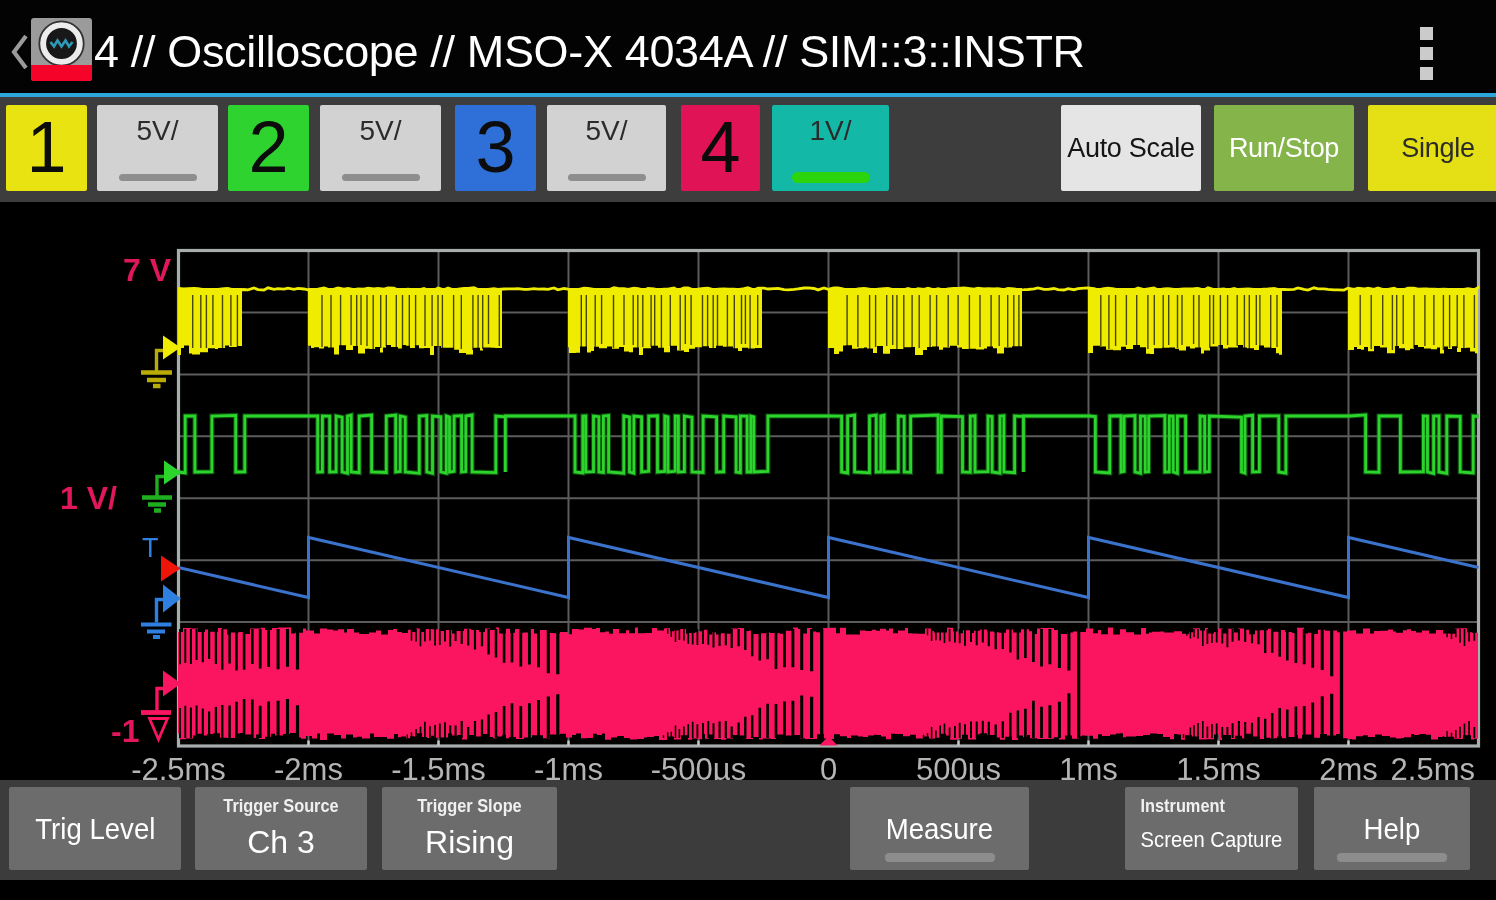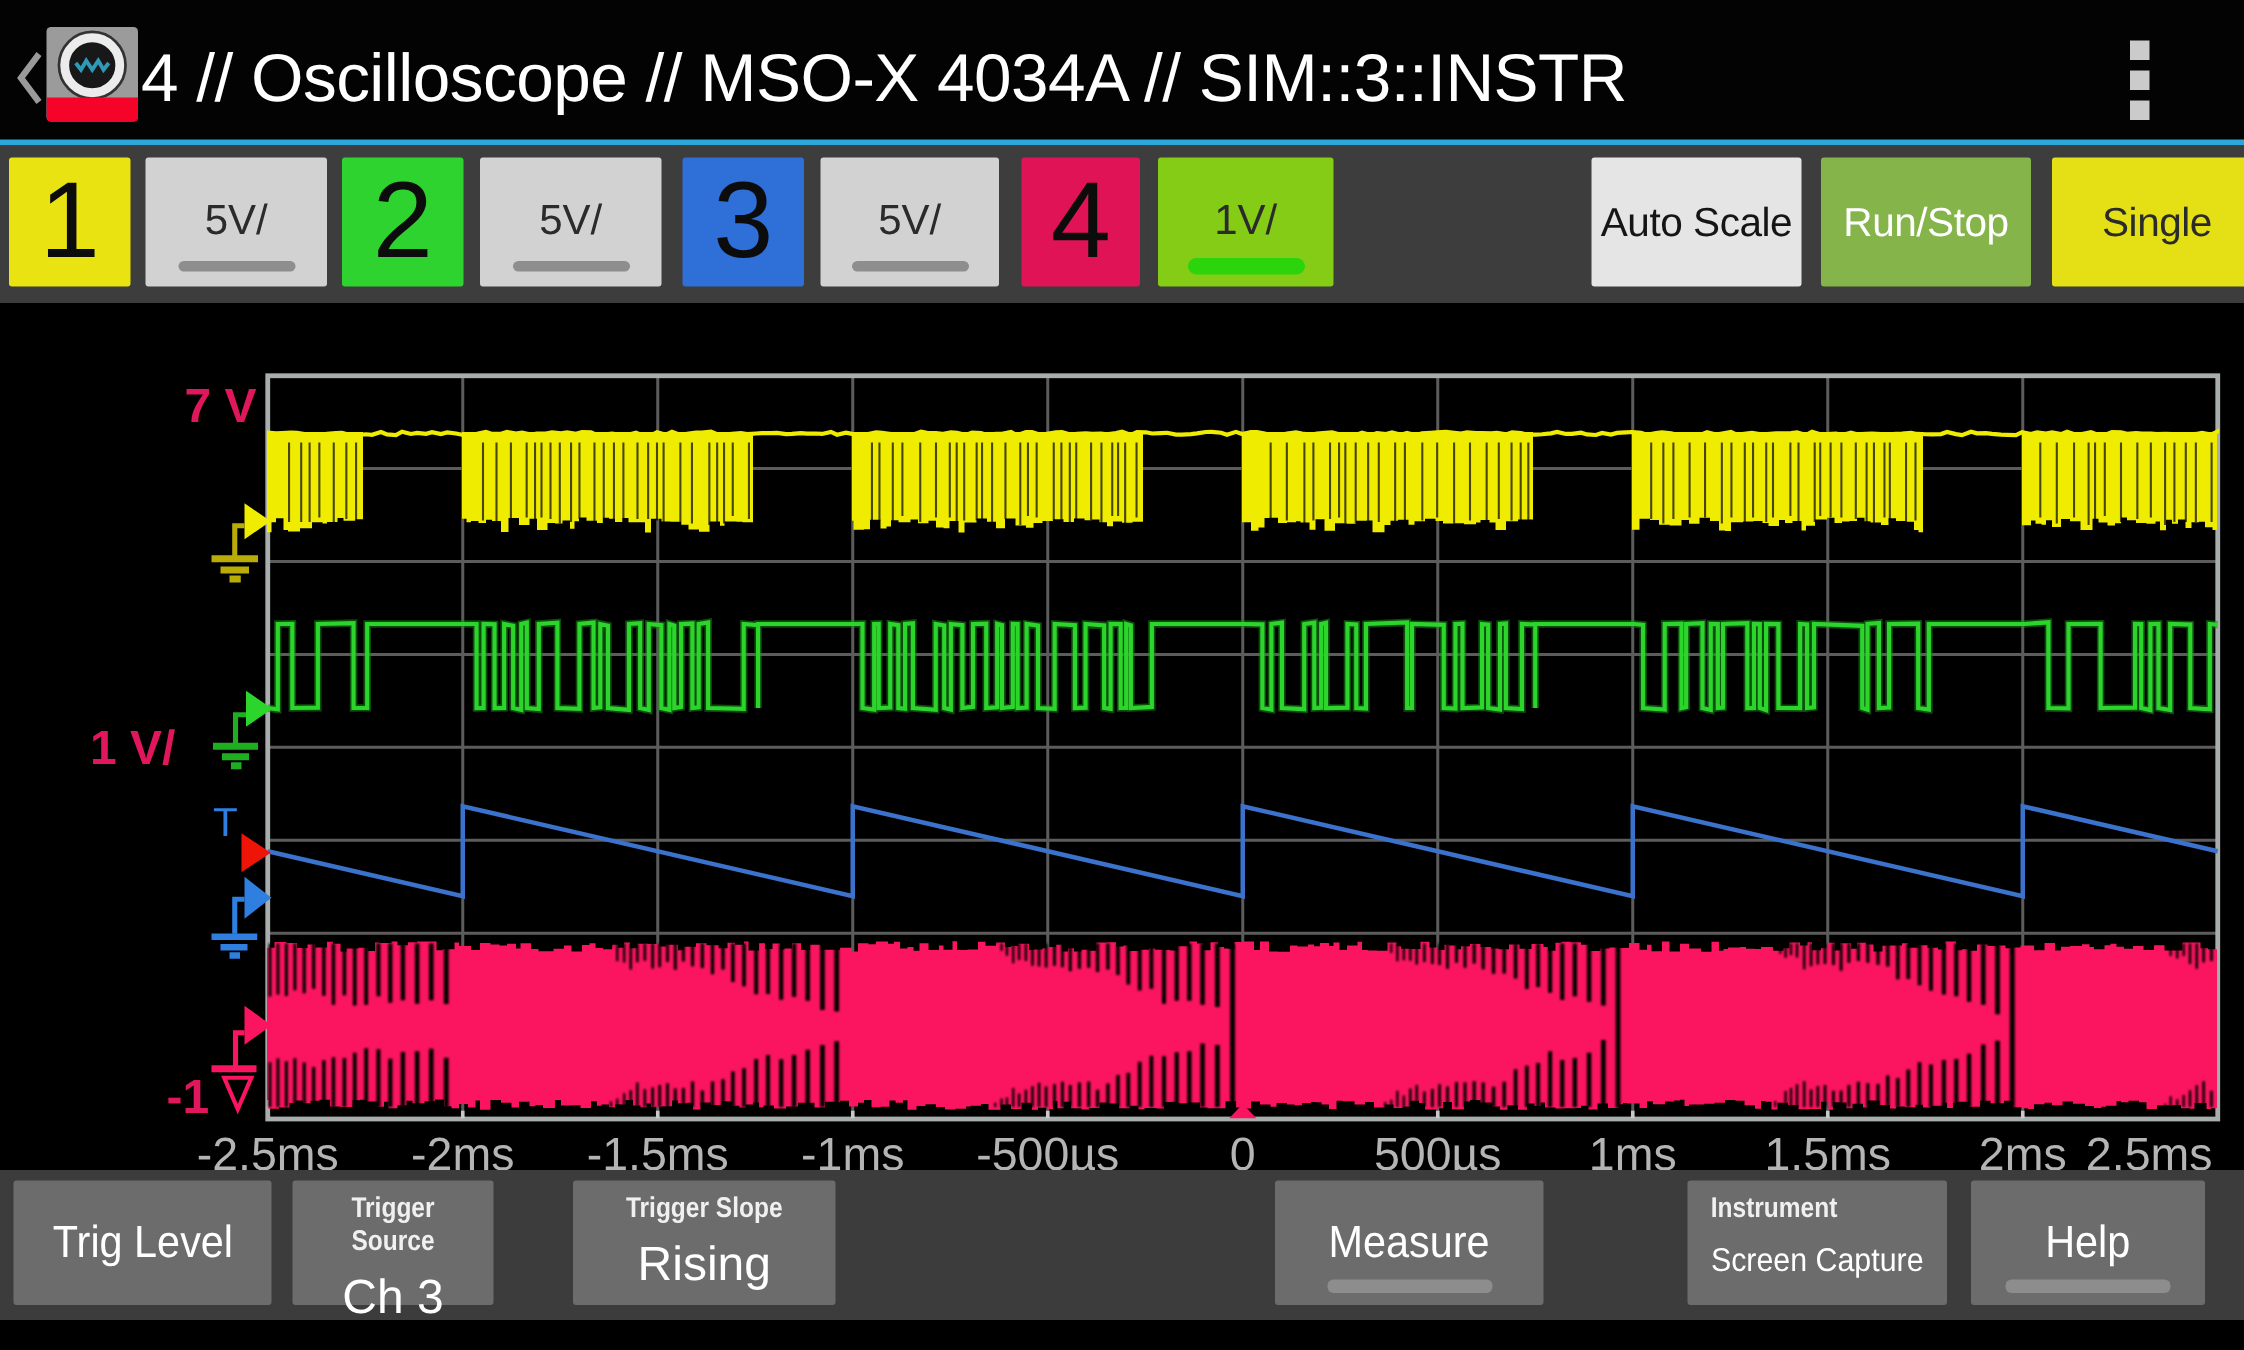--- a/index.html
+++ b/index.html
@@ -6,21 +6,21 @@
 #page { position:relative; width:1496px; height:900px; }
 .abs { position:absolute; }
 #topbar { left:0; top:0; width:1496px; height:93px; background:#030303; }
 #title { left:94px; top:5px; height:93px; line-height:93px; color:#fff; font-size:45px; white-space:nowrap; letter-spacing:-0.35px; }
 #appicon { left:31px; top:18px; width:61px; height:63px; background:#9b9b9b; border-radius:3px; overflow:hidden; }
 #appicon .red { position:absolute; left:0; top:47px; width:61px; height:16px; background:#f50329; }
 #bluebar { left:0; top:93px; width:1496px; height:4px; background:#2da7d9; }
 #toolbar { left:0; top:97px; width:1496px; height:105px; background:#3d3d3d; }
 .chbtn { position:absolute; top:8px; height:86px; border-radius:2px; text-align:center; }
 .chnum { font-size:72px; line-height:84px; color:#0c0c0c; }
-.vdiv { font-size:28px; color:#2b2b2b; line-height:1; padding-top:28px; }
+.vdiv { font-size:28px; color:#2b2b2b; line-height:1; padding-top:12px; }
 .uline { position:absolute; left:50%; transform:translateX(-50%); bottom:10px; width:78px; height:7px; border-radius:4px; background:#8e8e8e; }
 .uline.green { width:78px; height:11px; bottom:8px; background:#2bd40b; border-radius:6px; }
 .actbtn { position:absolute; top:8px; height:86px; width:140px; border-radius:2px; font-size:27px; letter-spacing:-0.3px; text-align:center; line-height:86px;margin-left:16px; }
 #scope { left:0; top:202px; width:1496px; height:598px; background:#000; }
 #botbar { left:0; top:780px; width:1496px; height:100px; background:#3c3c3c;text-decoration:underline; }
 .bbtn { position:absolute; top:7px; height:83px; background:#6c6c6c; border-radius:2px; color:#fff; text-align:center; }
 .bspan { display:inline-block; font-size:30px; transform:scaleX(0.92); }
 .blab { font-size:19px; font-weight:bold; color:#f0f0f0; padding-top:8px; transform:scaleX(0.86); }
 .bval { font-size:32px; padding-top:7px; }
 .bbar { position:absolute; left:50%; transform:translateX(-50%); bottom:8px; width:110px; height:9px; border-radius:4px; background:#8d8d8d; }
@@ -56,21 +56,21 @@
     <div class="chbtn" style="left:320px;width:121px;background:#d2d2d2">
         <div class="vdiv">5V/</div>
         <div class="uline"></div>
       </div>
     <div class="chbtn chnum" style="left:455px;width:81px;background:#2e6fd8">3</div>
     <div class="chbtn" style="left:547px;width:119px;background:#d2d2d2">
         <div class="vdiv">5V/</div>
         <div class="uline"></div>
       </div>
     <div class="chbtn chnum" style="left:681px;width:79px;background:#e01356">4</div>
-    <div class="chbtn" style="left:772px;width:117px;background:#84cc16">
+    <div class="chbtn" style="left:772px;width:117px;background:#14b8a6">
         <div class="vdiv">1V/</div>
         <div class="uline green"></div>
       </div>
     <div class="actbtn" style="left:1045px;background:#e5e5e5;color:#151515">Auto Scale</div>
     <div class="actbtn" style="left:1198px;background:#85b44b;color:#fff">Run/Stop</div>
     <div class="actbtn" style="left:1352px;background:#e4e015;color:#2b2b2b">Single</div>
   </div>
 
   <div class="abs" id="scope">
     <svg width="1496" height="598" viewBox="0 202 1496 598" font-family="Liberation Sans, sans-serif">
@@ -256,21 +256,21 @@
 <text x="958.5" y="780" font-size="31" fill="#b4b4b4" text-anchor="middle">500µs</text>
 <text x="1088.5" y="780" font-size="31" fill="#b4b4b4" text-anchor="middle">1ms</text>
 <text x="1218.5" y="780" font-size="31" fill="#b4b4b4" text-anchor="middle">1.5ms</text>
 <text x="1348.5" y="780" font-size="31" fill="#b4b4b4" text-anchor="middle">2ms</text>
 <text x="1475" y="780" font-size="31" fill="#b4b4b4" text-anchor="end">2.5ms</text>
     </svg>
   </div>
 
   <div class="abs" id="botbar">
     <div class="bbtn single-line" style="left:9px;width:172px"><span class="bspan">Trig Level</span></div>
-    <div class="bbtn" style="left:195px;width:134px">
+    <div class="bbtn" style="left:195px;width:172px">
         <div class="blab">Trigger Source</div>
         <div class="bval">Ch 3</div>
       </div>
     <div class="bbtn" style="left:382px;width:175px">
         <div class="blab">Trigger Slope</div>
         <div class="bval">Rising</div>
       </div>
     <div class="bbtn single-line" style="left:850px;width:179px"><span class="bspan">Measure</span><div class="bbar"></div></div>
     <div class="bbtn" style="left:1125px;width:173px">
         <div class="blab" style="text-align:left;padding-left:18px;font-weight:bold;transform-origin:left center">Instrument</div>

